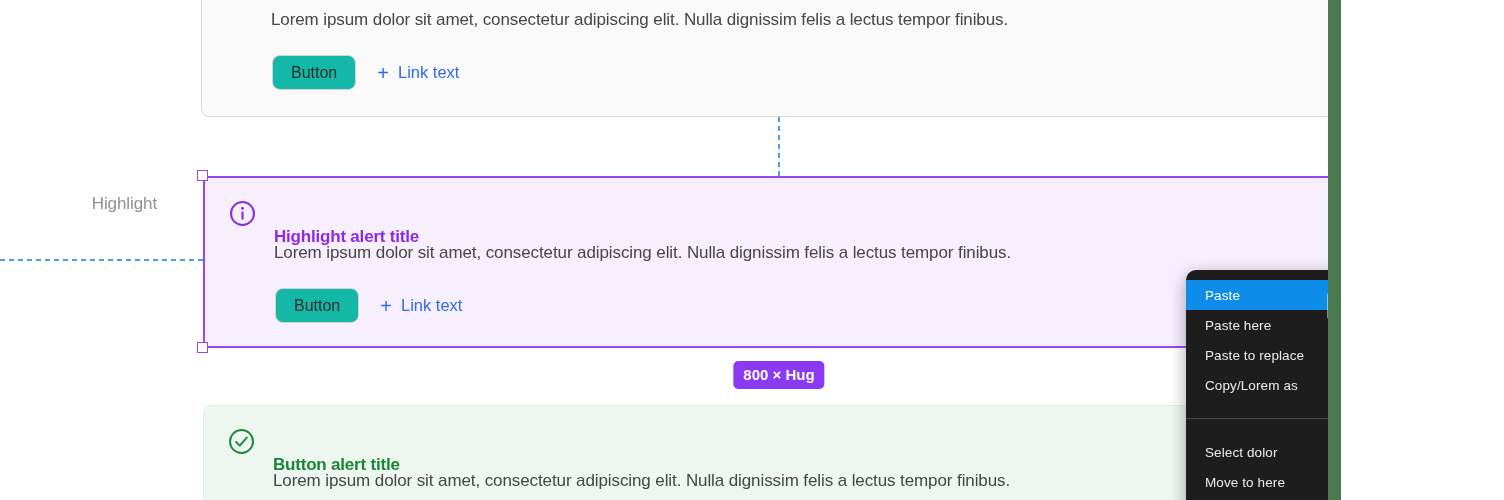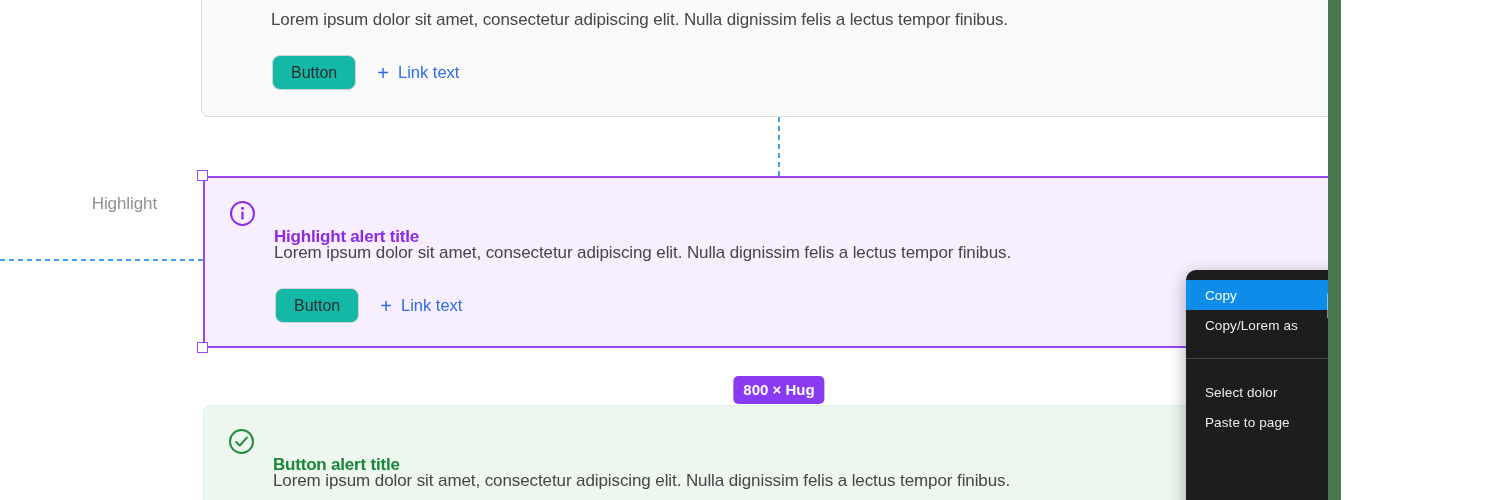--- a/index.html
+++ b/index.html
@@ -62,21 +62,21 @@
   
   .handle{
     position:absolute;width:11px;height:11px;box-sizing:border-box;
     background:#ffffff;border:1.5px solid var(--selection-purple,#9747f5);
   }
   
   .size-badge{
     position:absolute;left:779px;top:361px;transform:translateX(-50%);
     height:28px;line-height:28px;padding:0 10px;border-radius:5px;
     background:var(--badge-purple,#8a3af2);color:#ffffff;
-    font-size:15px;font-weight:600;white-space:nowrap;margin-top:15px;
+    font-size:15px;font-weight:600;white-space:nowrap;
   }
   
   .side-label{
     position:absolute;left:0;width:157px;text-align:right;
     font-size:17px;color:#909090;letter-spacing:-0.1px;
   }
   .label-highlight{top:194px;}
   .label-success{top:423px;}
   
   .menu{
@@ -153,34 +153,42 @@
     <svg class="alert-icon" viewBox="0 0 27 27">
       <circle cx="13.5" cy="13.5" r="11.5" fill="none" stroke="#1e8a3c" stroke-width="2"></circle>
       <path d="M8.2 14l3.6 3.6 7-8" fill="none" stroke="#1e8a3c" stroke-width="2" stroke-linecap="round" stroke-linejoin="round"></path>
     </svg>
     <div class="alert-title">Button alert title</div>
     <div class="alert-body">Lorem ipsum dolor sit amet, consectetur adipiscing elit. Nulla dignissim felis a lectus tempor finibus.</div>
   </div>
 
   <div class="menu">
     <div class="menu-item highlighted">
-      <span class="mi-label">Copy</span>
+      <span class="mi-label">Paste</span>
       <span class="mi-shortcut">⌘C</span>
+    </div>
+    <div class="menu-item">
+      <span class="mi-label">Paste here</span>
+      <span class="mi-shortcut"></span>
+    </div>
+    <div class="menu-item">
+      <span class="mi-label">Paste to replace</span>
+      <span class="mi-shortcut">⇧⌘R</span>
     </div>
     <div class="menu-item">
       <span class="mi-label">Copy/Lorem as</span>
       <span class="mi-arrow">▶</span>
     </div>
     <div class="menu-divider"></div>
     <div class="menu-item">
       <span class="mi-label">Select dolor</span>
       <span class="mi-arrow">▶</span>
     </div>
     <div class="menu-item">
-      <span class="mi-label">Paste to page</span>
+      <span class="mi-label">Move to here</span>
       <span class="mi-arrow">▶</span>
     </div>
   </div>
 
   <svg class="cursor" width="26" height="32" viewBox="0 0 24 30">
     <path d="M4 2 L4 24 L9.6 18.9 L13.1 27 L16.9 25.3 L13.3 17.4 L20.8 17.4 Z" fill="#111111" stroke="#ffffff" stroke-width="1.8" stroke-linejoin="round"></path>
   </svg>
 
   <div class="green-strip"></div>
 

